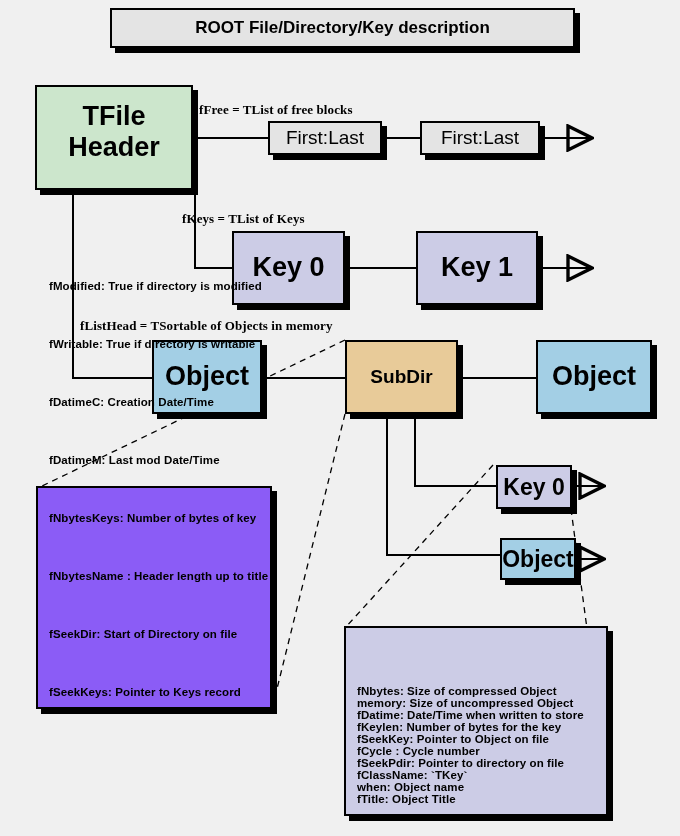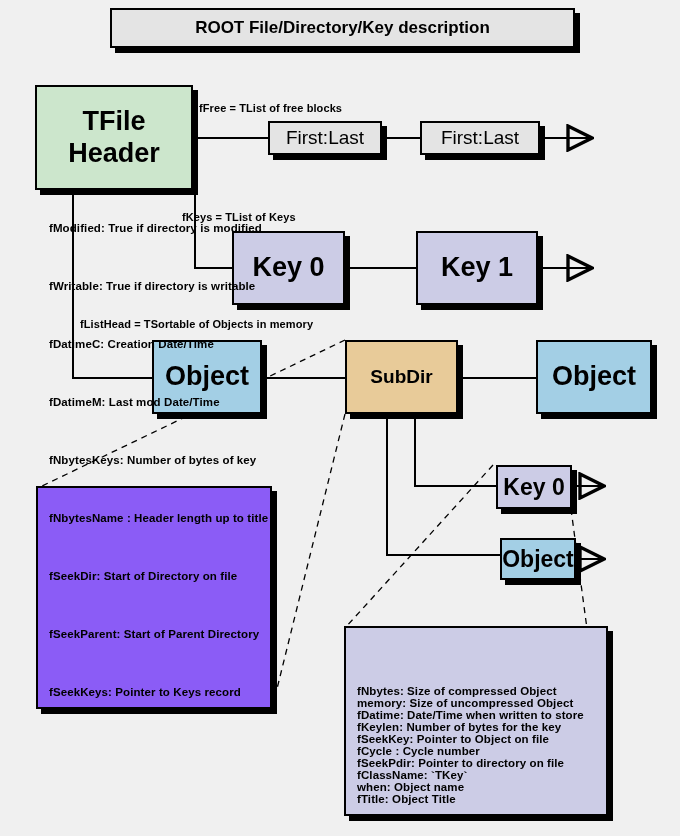--- a/index.html
+++ b/index.html
@@ -45,21 +45,21 @@
     background: #e4e4e4;
     font-size: 17px;
     font-weight: bold;
     letter-spacing: 0px;
   }
   .hdr-box {
     background: #cce6cc;
     font-size: 27px;
     font-weight: bold;
     flex-direction: column;
-    justify-content: center;
+    justify-content: flex-start;
     padding: 14px 0;
   }
   .hdr-box .line { display: block; }
   .small-box {
     background: #e4e4e4;
     font-size: 19px;
     font-weight: normal;
   }
   .key-box {
     background: #ccccE6;
@@ -106,25 +106,26 @@
     justify-content: flex-end;
   }
   .info-box .row {
     font-size: 11.5px;
     font-weight: bold;
     white-space: nowrap;
     letter-spacing: 0.1px;
   }
   .edge-label {
     position: absolute;
-    font-size: 11px;
+    font-size: 13px;
     font-weight: bold;
     color: #000;
     white-space: nowrap;
     letter-spacing: 0.1px;
+    font-family: Liberation Serif, serif;
   }
 </style>
 </head>
 <body>
 
 <div id="canvas">
 
   <svg id="lines" viewBox="0 0 680 836" width="680" height="836">
     <defs>
       <marker id="arw" viewBox="0 0 12 12" refX="11" refY="6" markerWidth="12" markerHeight="12" orient="auto-start-reverse">
@@ -195,21 +196,20 @@
   <div class="box obj-box-sm" style="left:500px; top:538px; width:76px; height:42px;">Object</div>
 
   <div class="info-box info-dir" style="left:36px; top:486px; width:236px; height:223px;">
     <div class="row">fModified: True if directory is modified</div>
     <div class="row">fWritable: True if directory is writable</div>
     <div class="row">fDatimeC: Creation Date/Time</div>
     <div class="row">fDatimeM: Last mod Date/Time</div>
     <div class="row">fNbytesKeys: Number of bytes of key</div>
     <div class="row">fNbytesName : Header length up to title</div>
     <div class="row">fSeekDir: Start of Directory on file</div>
-    <div class="row">fSeekParent: Start of Parent Directory</div>
     <div class="row">fSeekKeys: Pointer to Keys record</div>
   </div>
 
   <div class="info-box info-key" style="left:344px; top:626px; width:264px; height:190px;">
     <div class="row">fNbytes: Size of compressed Object</div>
     <div class="row">memory: Size of uncompressed Object</div>
     <div class="row">fDatime: Date/Time when written to store</div>
     <div class="row">fKeylen: Number of bytes for the key</div>
     <div class="row">fSeekKey: Pointer to Object on file</div>
     <div class="row">fCycle : Cycle number</div>

